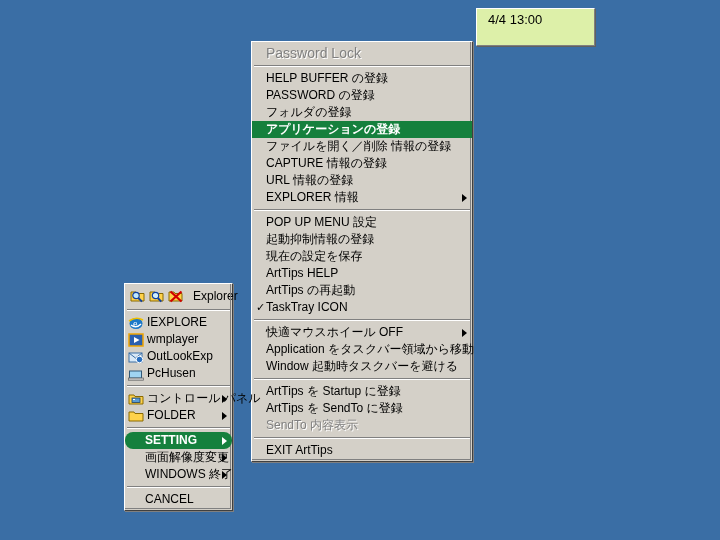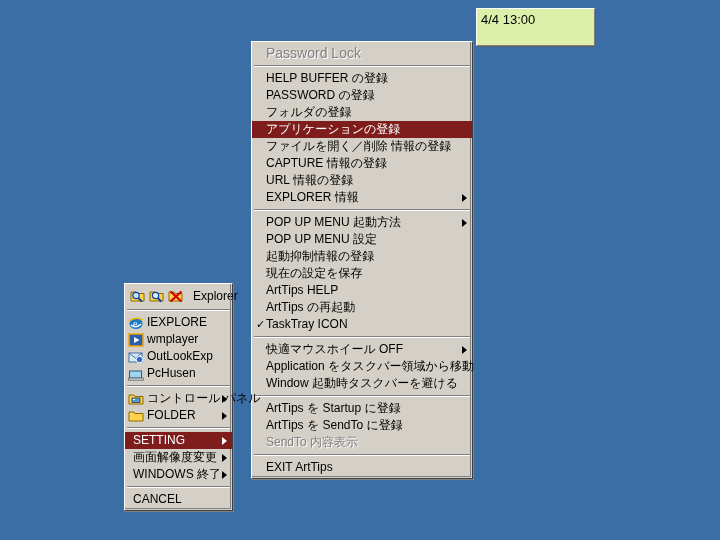--- a/index.html
+++ b/index.html
@@ -50,21 +50,21 @@
     align-items: center;
     height: 16px;
     line-height: 16px;
     padding: 0 18px 0 6px;
     white-space: nowrap;
     font-size: 12px;
     cursor: default;
   }
   .mitem .label { flex: 0 0 auto; }
   .mitem.disabled .label { color: #808080; text-shadow: 1px 1px 0 #ffffff; }
-  .mitem.selected { background: #7f1d1d; }
+  .mitem.selected { background: #15803d; font-weight: bold; }
   .mitem.selected .label { color: #ffffff; text-shadow: none; }
   .mitem.selected .arrow { border-left-color: #ffffff; }
 
   .arrow {
     position: absolute;
     right: 5px;
     top: 50%;
     margin-top: -4px;
     width: 0; height: 0;
     border-top: 4px solid transparent;
@@ -100,21 +100,21 @@
   #main-menu .mitem.hdr { height: 18px; line-height: 18px; padding-left: 14px; font-size: 14px; }
 
   
   #left-menu {
     left: 124px;
     top: 283px;
     width: 109px;
   }
   #left-menu .mitem { padding-left: 6px; height: 17px; line-height: 17px; }
   #left-menu .mitem.iconrow { padding-left: 22px; }
-  #left-menu .mitem.plainrow { padding-left: 8px; }
+  #left-menu .mitem.plainrow { padding-left: 20px; border-radius: 8px; }
 
   .icon {
     position: absolute;
     left: 3px;
     top: 50%;
     margin-top: -8px;
     width: 16px;
     height: 16px;
     display: block;
   }
@@ -135,21 +135,21 @@
     top: 8px;
     width: 119px;
     height: 38px;
     background: #ddf0a9;
     border-top: 1px solid #ffffff;
     border-left: 1px solid #ffffff;
     border-right: 1px solid #808080;
     border-bottom: 1px solid #808080;
     box-sizing: border-box;
     box-shadow: 1px 1px 0 0 #606060;
-    padding: 2px 4px;
+    padding: 2px 11px;
     font-size: 13px;
     line-height: 17px;
     color: #000000;
   }
   .tip-line { white-space: nowrap; }
 </style>
 </head>
 <body>
 
 <div id="desktop">
@@ -183,24 +183,20 @@
           <span class="label">CAPTURE 情報の登録</span>
         </div>
         <div class="mitem">
           <span class="label">URL 情報の登録</span>
         </div>
         <div class="mitem">
           <span class="label">EXPLORER 情報</span>
           <span class="arrow"></span>
         </div>
         <div class="sep"></div>
-        <div class="mitem">
-          <span class="label">POP UP MENU 起動方法</span>
-          <span class="arrow"></span>
-        </div>
         <div class="mitem">
           <span class="label">POP UP MENU 設定</span>
         </div>
         <div class="mitem">
           <span class="label">起動抑制情報の登録</span>
         </div>
         <div class="mitem">
           <span class="label">現在の設定を保存</span>
         </div>
         <div class="mitem">

